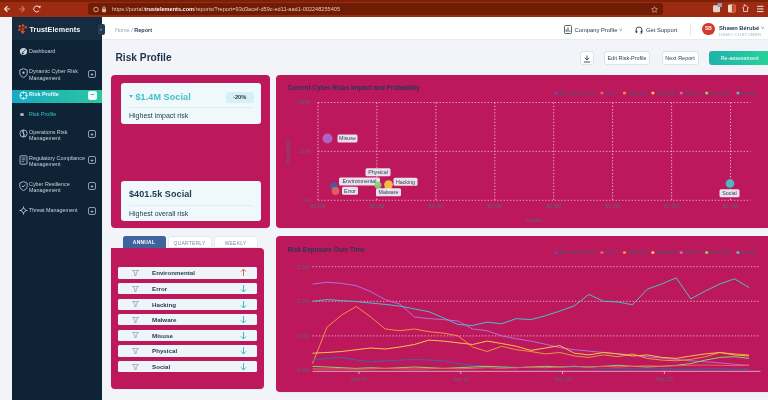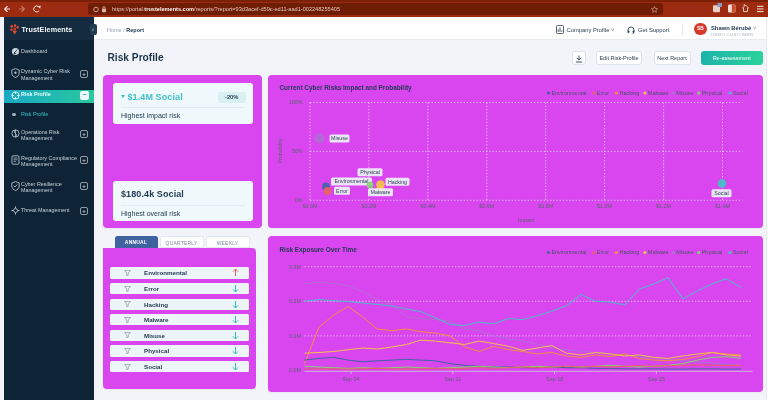--- a/index.html
+++ b/index.html
@@ -2,30 +2,30 @@
 <html><head><meta charset="utf-8">
 <style>
 *{margin:0;padding:0;box-sizing:border-box}
 html,body{width:768px;height:400px;overflow:hidden;font-family:"Liberation Sans",sans-serif;background:#f2f4f9}
 .abs{position:absolute}
 
 #chrome{position:absolute;left:0;top:0;width:768px;height:16.5px;background:#9c2b11}
 #chrome .topline{position:absolute;left:0;top:0;width:768px;height:1.5px;background:#7c2008}
 #urlbar{position:absolute;left:88px;top:2.5px;width:575px;height:12px;border-radius:2.5px;background:#701d06;color:#e8cabf;font-size:5.6px;line-height:12px}
 
-#app{position:absolute;left:4px;top:16.5px;width:628px;height:383.5px;background:#f2f4f9}
+#app{position:absolute;left:12px;top:16.5px;width:628px;height:383.5px;background:#f2f4f9}
 #sidebar{position:absolute;left:0;top:0;width:90px;height:383.5px;background:#0e2335;color:#c6d2dc;z-index:3}
 #sbhead{position:absolute;left:0;top:0;width:90px;height:23.5px;background:#152c40}
 .nav{position:absolute;left:0;width:90px;font-size:5.4px;color:#c6d2dc}
 .nav .ic{position:absolute;left:6.5px;top:0}
 .nav .tx{position:absolute;left:17px;top:0;line-height:6.6px;width:58px}
 .pm{position:absolute;left:76px;width:8px;height:8px;border:0.8px solid rgba(255,255,255,0.55);border-radius:2px;color:#dfe7ee;font-size:6px;line-height:6.5px;text-align:center}
 #hdr{position:absolute;left:90px;top:0;width:672px;height:23.5px;background:#fff;border-bottom:1px solid #e8ecf1}
 #scrollbar{position:absolute;left:762px;top:0;width:6px;height:383.5px;background:#fbfcfd;border-left:1px solid #e7eaee}
-.card{position:absolute;background:#d946ef;border-radius:4px;box-shadow:0 1px 2px rgba(40,60,90,0.06)}
+.card{position:absolute;background:#be185d;border-radius:4px;box-shadow:0 1px 2px rgba(40,60,90,0.06)}
 .mcard{position:absolute;left:10px;width:139.5px;background:#eff8fa;border-radius:3px}
 .mtitle{position:absolute;left:8px;top:8.7px;font-size:9px;font-weight:bold;color:#41c0c8;letter-spacing:0.1px}
 .mbadge{position:absolute;right:7px;top:8.8px;background:#d9f0f3;border-radius:2.5px;font-size:5.8px;font-weight:bold;color:#1f3a54;padding:2.4px 7px}
 .mdiv{position:absolute;left:8px;right:8px;top:24px;height:1px;background:#e2edf1}
 .msub{position:absolute;left:8px;top:29px;font-size:7px;color:#243b53}
 .tri{display:inline-block;width:0;height:0;border-left:2.6px solid transparent;border-right:2.6px solid transparent;border-top:3.4px solid #41c0c8;vertical-align:2px;margin-right:2.5px}
 .tab{position:absolute;top:0;height:12px;border-radius:2.5px 2.5px 0 0;font-size:5px;line-height:12px;text-align:center;letter-spacing:0.2px}
 .row{position:absolute;left:7px;width:139px;height:11.3px;background:#edf5f9;border-radius:1.5px;font-size:6.2px;font-weight:bold;color:#243b53;line-height:11.3px}
 .btn{position:absolute;top:0;height:14.7px;background:#fff;border:1px solid #dbe2e9;border-radius:3px;font-size:5.5px;color:#2c3e50;text-align:center;line-height:13px}
 </style></head>
@@ -175,21 +175,21 @@
   <div class="btn" style="left:697px;top:34px;width:61.5px;background:linear-gradient(90deg,#1fb3ab,#2ad29a);border:none;color:#fff;line-height:14.7px">Re-assessment</div>
 
   <div class="card" style="left:99px;top:58px;width:159px;height:153.5px">
     <div class="mcard" style="top:8.5px;height:41px">
       <div class="mtitle"><span class="tri"></span>$1.4M Social</div>
       <div class="mbadge">-20%</div>
       <div class="mdiv"></div>
       <div class="msub">Highest impact risk</div>
     </div>
     <div class="mcard" style="top:106px;height:40px">
-      <div class="mtitle" style="color:#243b53">$180.4k Social</div>
+      <div class="mtitle" style="color:#243b53">$401.5k Social</div>
       <div class="mdiv"></div>
       <div class="msub">Highest overall risk</div>
     </div>
   </div>
 
   <div class="card" style="left:263.5px;top:58px;width:495px;height:153.5px">
     <svg width="495" height="153.5" viewBox="0 0 495 153.5">
       <text x="11.5" y="15" font-size="6.4" font-weight="bold" fill="#1f3a54">Current Cyber Risks Impact and Probability</text>
       <circle cx="280.4" cy="18" r="1.6" fill="#3f63a5"></circle>
         <text x="283.4" y="19.8" font-size="5.5" fill="#4a5568">Environmental</text>

